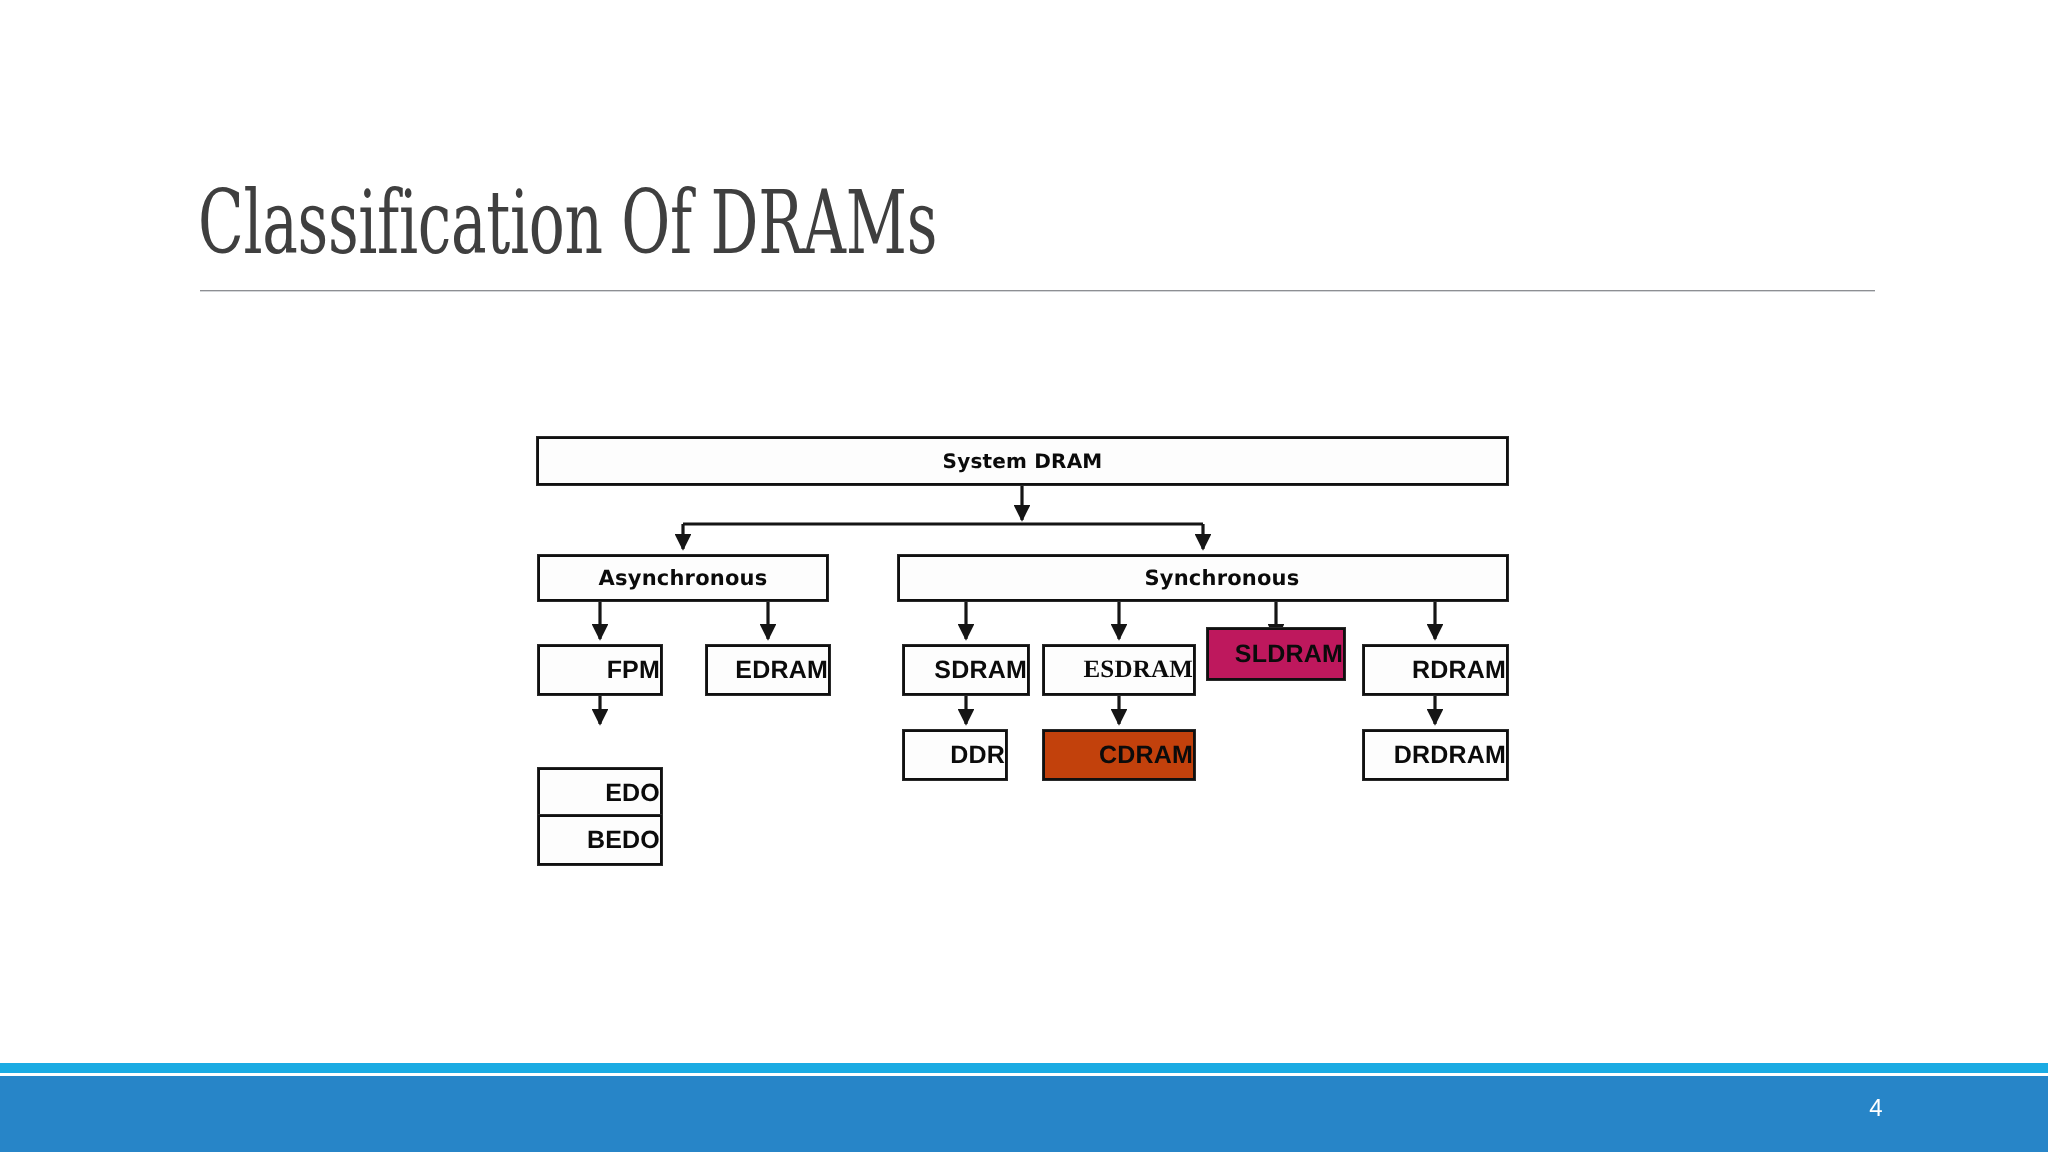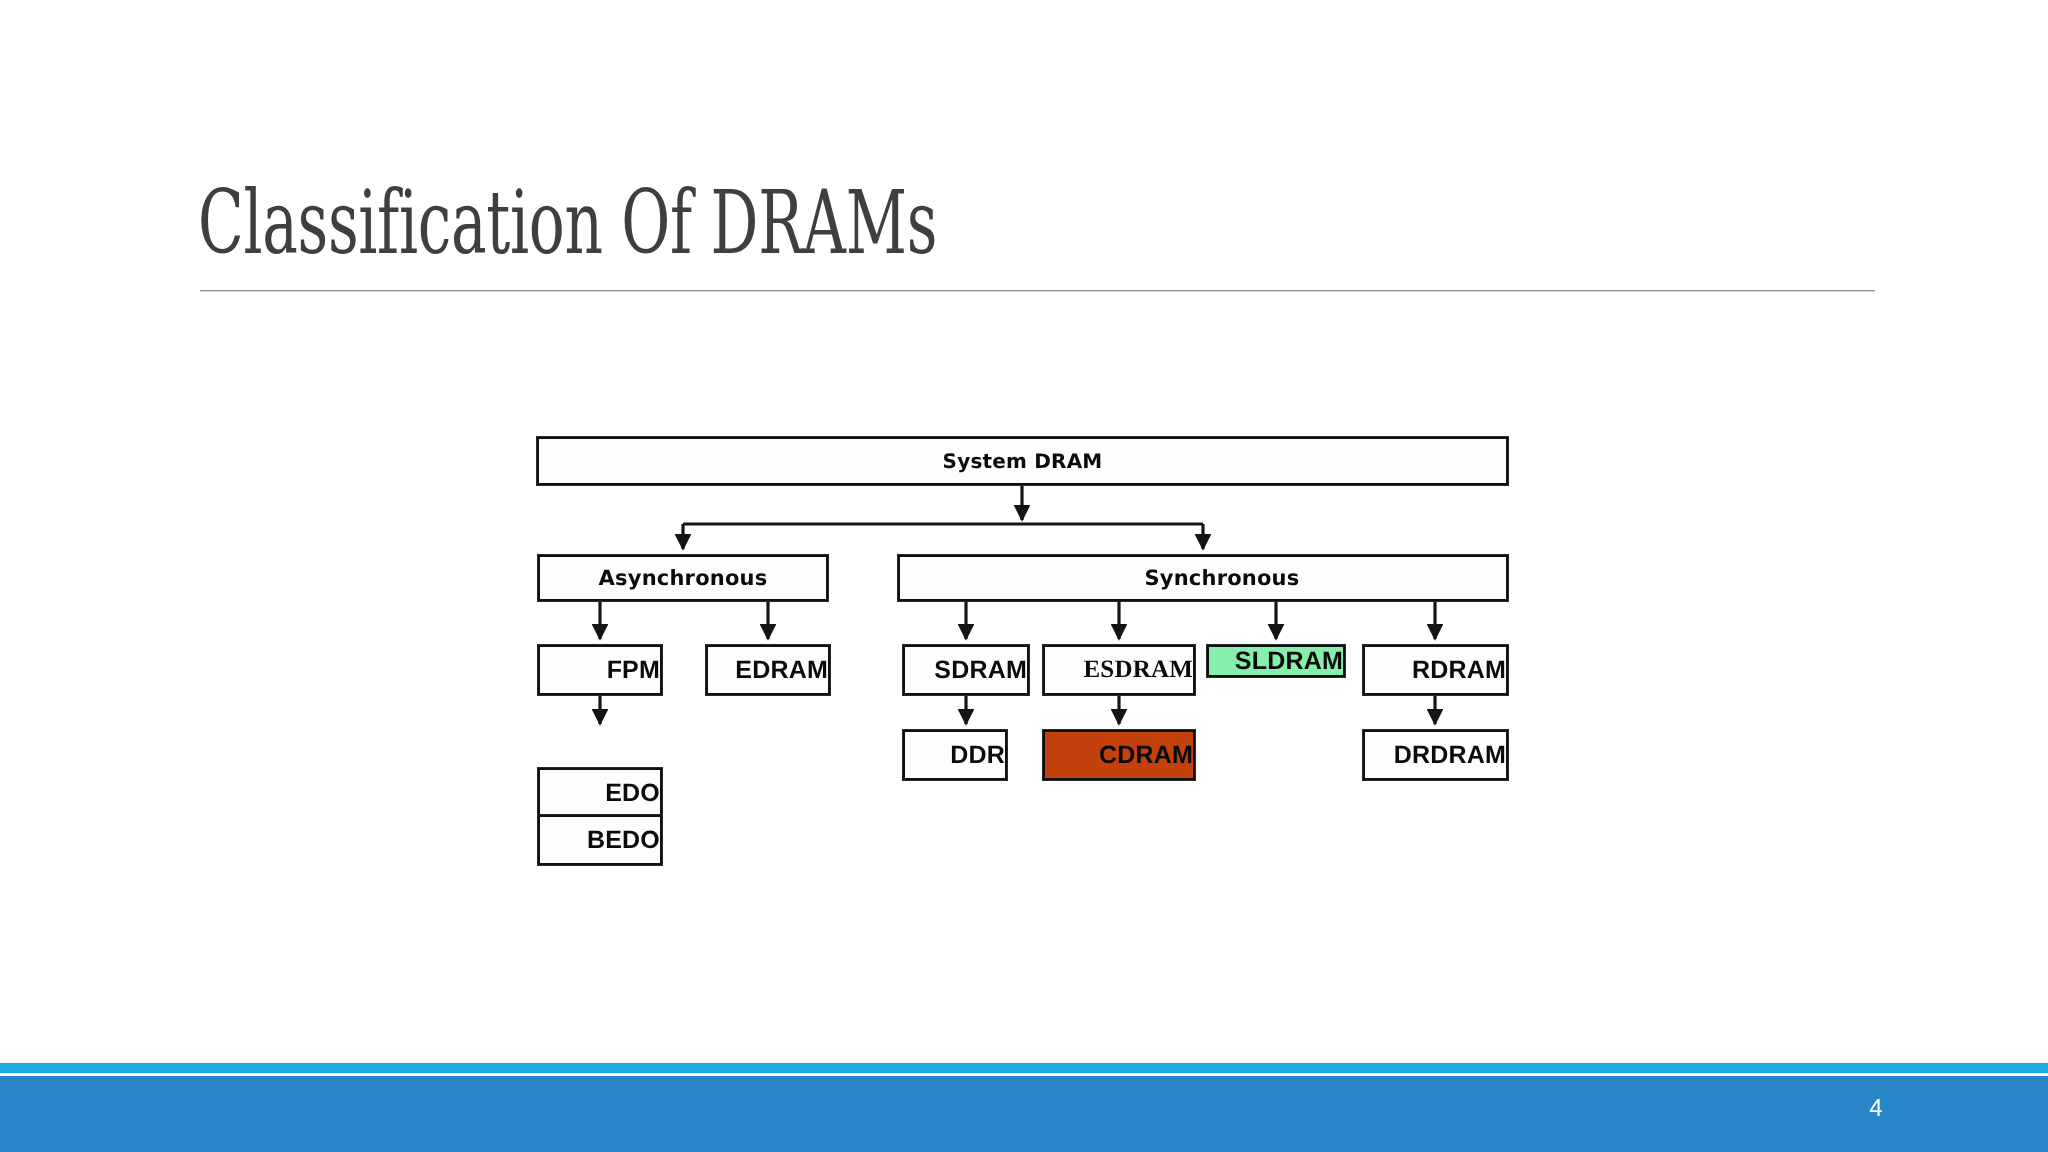--- a/index.html
+++ b/index.html
@@ -162,21 +162,21 @@
     </div>
 
     <div class="node leaf" style="left: 903px; top: 645px; width: 126px; height: 50px; background: rgb(253, 253, 253); border-color: rgb(16, 16, 16);">
       <span>SDRAM</span>
     </div>
 
     <div class="node leaf" style="left: 1043px; top: 645px; width: 152px; height: 50px; background: rgb(253, 253, 253); border-color: rgb(16, 16, 16); font-family: Liberation Serif, serif;">
       <span>ESDRAM</span>
     </div>
 
-    <div class="node leaf" style="left: 1207px; top: 645px; width: 138px; height: 32px; background: #86efac; border-color: rgb(16, 16, 16);">
+    <div class="node leaf" style="left: 1207px; top: 628px; width: 138px; height: 52px; background: #be185d; border-color: rgb(16, 16, 16);">
       <span>SLDRAM</span>
     </div>
 
     <div class="node leaf" style="left: 1363px; top: 645px; width: 145px; height: 50px; background: rgb(253, 253, 253); border-color: rgb(16, 16, 16);">
       <span>RDRAM</span>
     </div>
 
     <div class="node leaf" style="left: 538px; top: 768px; width: 124px; height: 50px; background: rgb(253, 253, 253); border-color: rgb(16, 16, 16);">
       <span>EDO</span>
     </div>

